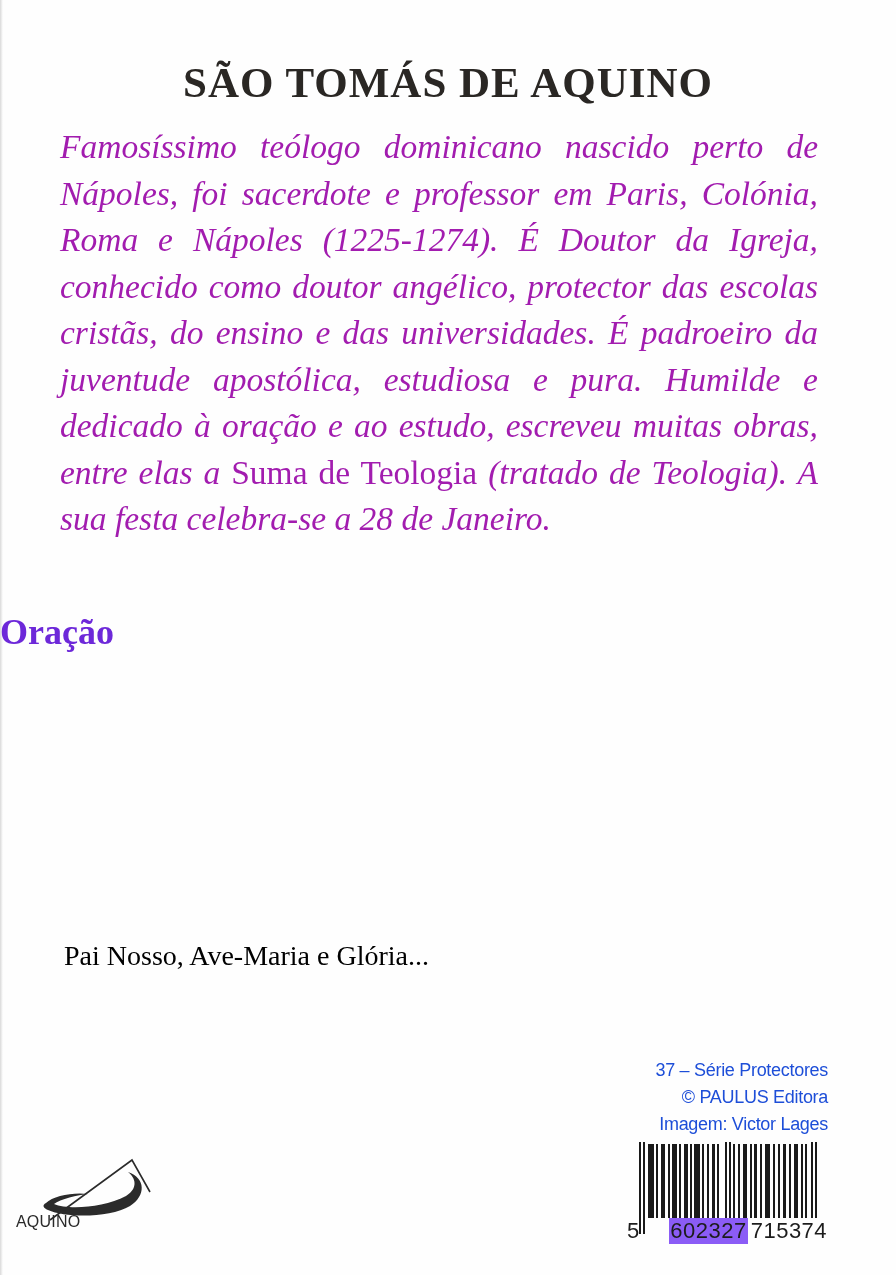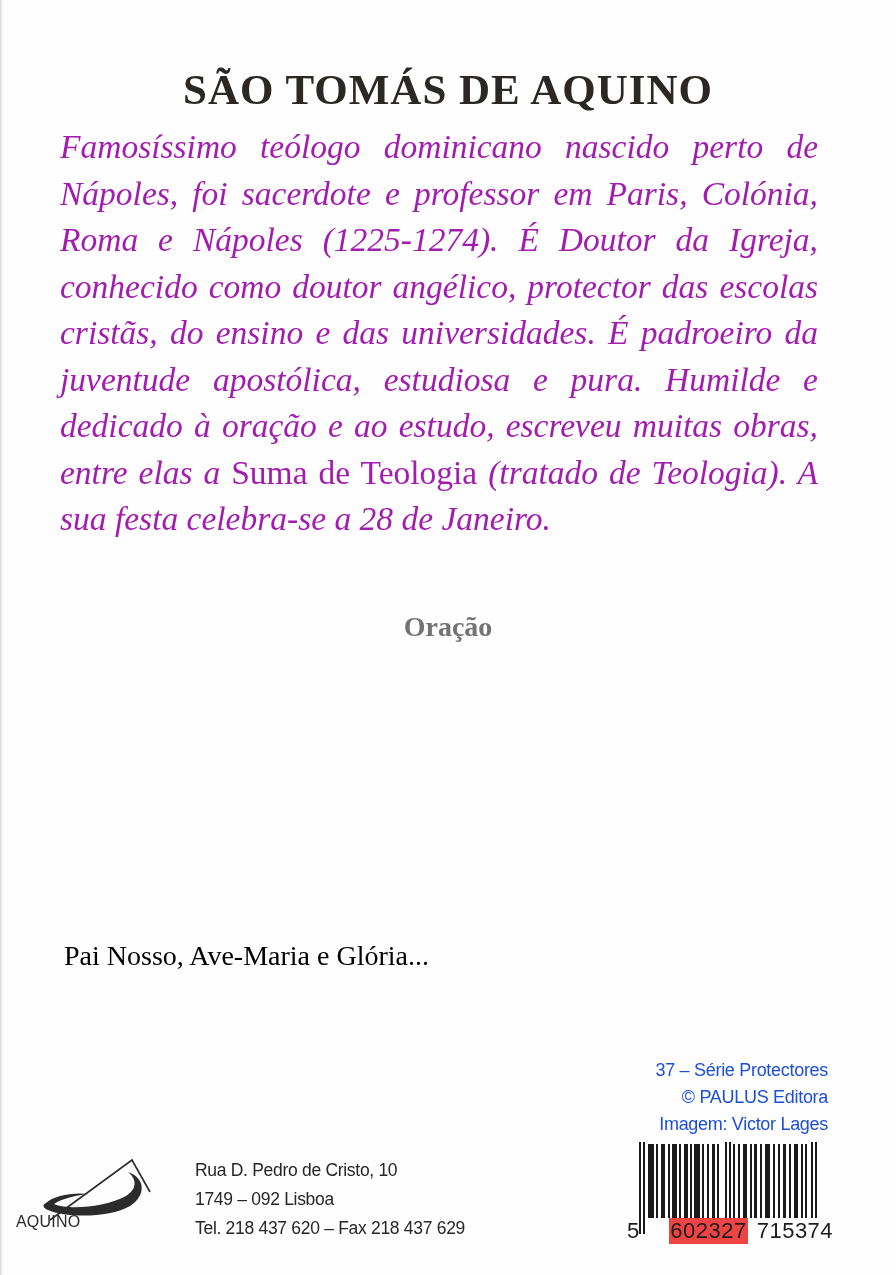--- a/index.html
+++ b/index.html
@@ -28,44 +28,44 @@
     }
     .title {
       position: absolute;
       left: 0; right: 0;
       top: 58px;
       text-align: center;
       font-size: 43px;
       font-weight: bold;
       letter-spacing: 1px;
       color: #2a2724;
-      margin: 7px;
+      margin: 0;
     }
     .bio {
       position: absolute;
       left: 60px;
       width: 758px;
       top: 124px;
       font-size: 33.5px;
       line-height: 46.5px;
       font-style: italic;
       text-align: justify;
       margin: 0;
       color: #a21caf;
     }
     .bio .roman { font-style: normal; }
     .prayer-heading {
       position: absolute;
       left: 0; right: 0;
       top: 611px;
-      text-align: center;
-      font-size: 28px;
+      text-align: left;
+      font-size: 36px;
       font-weight: bold;
       margin: 0;
-      color: #737373;
+      color: #6d28d9;
     }
     .prayer {
       position: absolute;
       left: 52px;
       width: 760px;
       top: 676px;
       font-size: 34px;
       line-height: 46.5px;
       text-align: justify;
       margin: 0;
@@ -105,22 +105,22 @@
       top: 76px;
       width: 200px;
       font-family: "Liberation Sans", "DejaVu Sans", sans-serif;
       font-size: 22px;
       color: #1c1c1c;
       display: flex;
       justify-content: space-between;
       align-items: baseline;
     }
     .barcode-digits .lead { margin-left: 0; }
-    .barcode-digits .grp1 { margin-left: 30px; letter-spacing: 0.5px; background: #ef4444; padding: 0 1px; }
-    .barcode-digits .grp2 { margin-left: 8px; letter-spacing: 0.5px; background: #fefefe; padding: 0 1px; margin-right: 7px; }
+    .barcode-digits .grp1 { margin-left: 30px; letter-spacing: 0.5px; background: #8b5cf6; padding: 0 1px; }
+    .barcode-digits .grp2 { margin-left: 2px; letter-spacing: 0.5px; background: #fefefe; padding: 0 1px; margin-right: 7px; }
     .logo {
       position: absolute;
       left: 18px;
       top: 1148px;
       width: 140px;
       height: 100px;
     }
     .logo-text {
       position: absolute;
       left: 16px;
@@ -214,18 +214,13 @@
   </div>
 
   <svg class="logo" viewBox="0 0 140 100">
 
     <path d="M 28 55 C 35 48, 55 44, 70 46 C 60 47, 42 51, 36 56 C 50 62, 85 60, 108 48 C 118 42, 120 32, 110 24 C 128 30, 128 48, 112 58 C 92 70, 48 70, 30 62 C 25 60, 24 57, 28 55 Z" fill="#2b2b2b"></path>
 
     <path d="M 32 72 L 114 12 L 132 44" stroke="#2b2b2b" stroke-width="1.6" fill="none"></path>
   </svg>
   <div class="logo-text">AQUINO</div>
 
-  <div class="address">
-    <div>Rua D. Pedro de Cristo, 10</div>
-    <div>1749 – 092 Lisboa</div>
-    <div>Tel. 218 437 620 – Fax 218 437 629</div>
-  </div>
 </div>
 
 </body></html>

